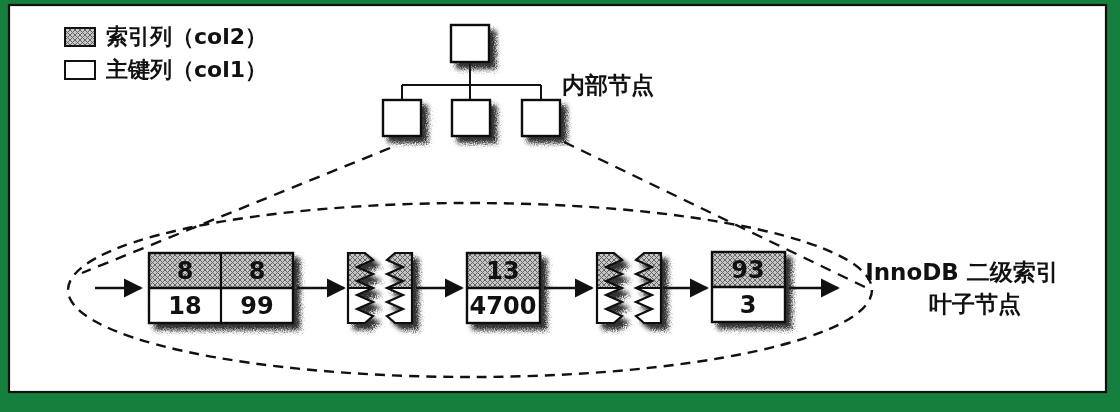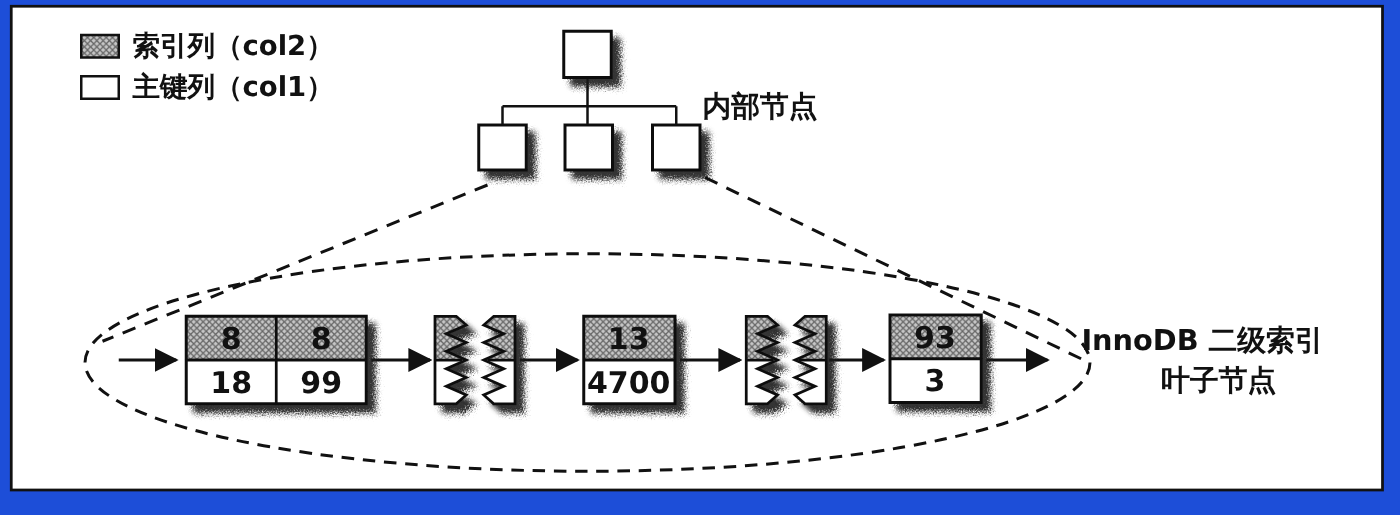--- a/index.html
+++ b/index.html
@@ -5,21 +5,21 @@
   html, body {
     margin: 0;
     padding: 0;
     background: #ffffff;
     font-family: "DejaVu Sans", "Liberation Sans", sans-serif;
   }
   .stage {
     position: relative;
     width: 1120px;
     height: 412px;
-    background: #1d4ed8;
+    background: #15803d;
     overflow: hidden;
   }
   svg { display: block; }
   text {
     font-family: "DejaVu Sans", "Liberation Sans", sans-serif;
     fill: #111111;
   }
   .cjk-label { font-size: 23px; font-weight: bold; }
   .legend-text { font-size: 22px; font-weight: bold; }
   .cell-num { font-size: 24px; font-weight: bold; text-anchor: middle; }

